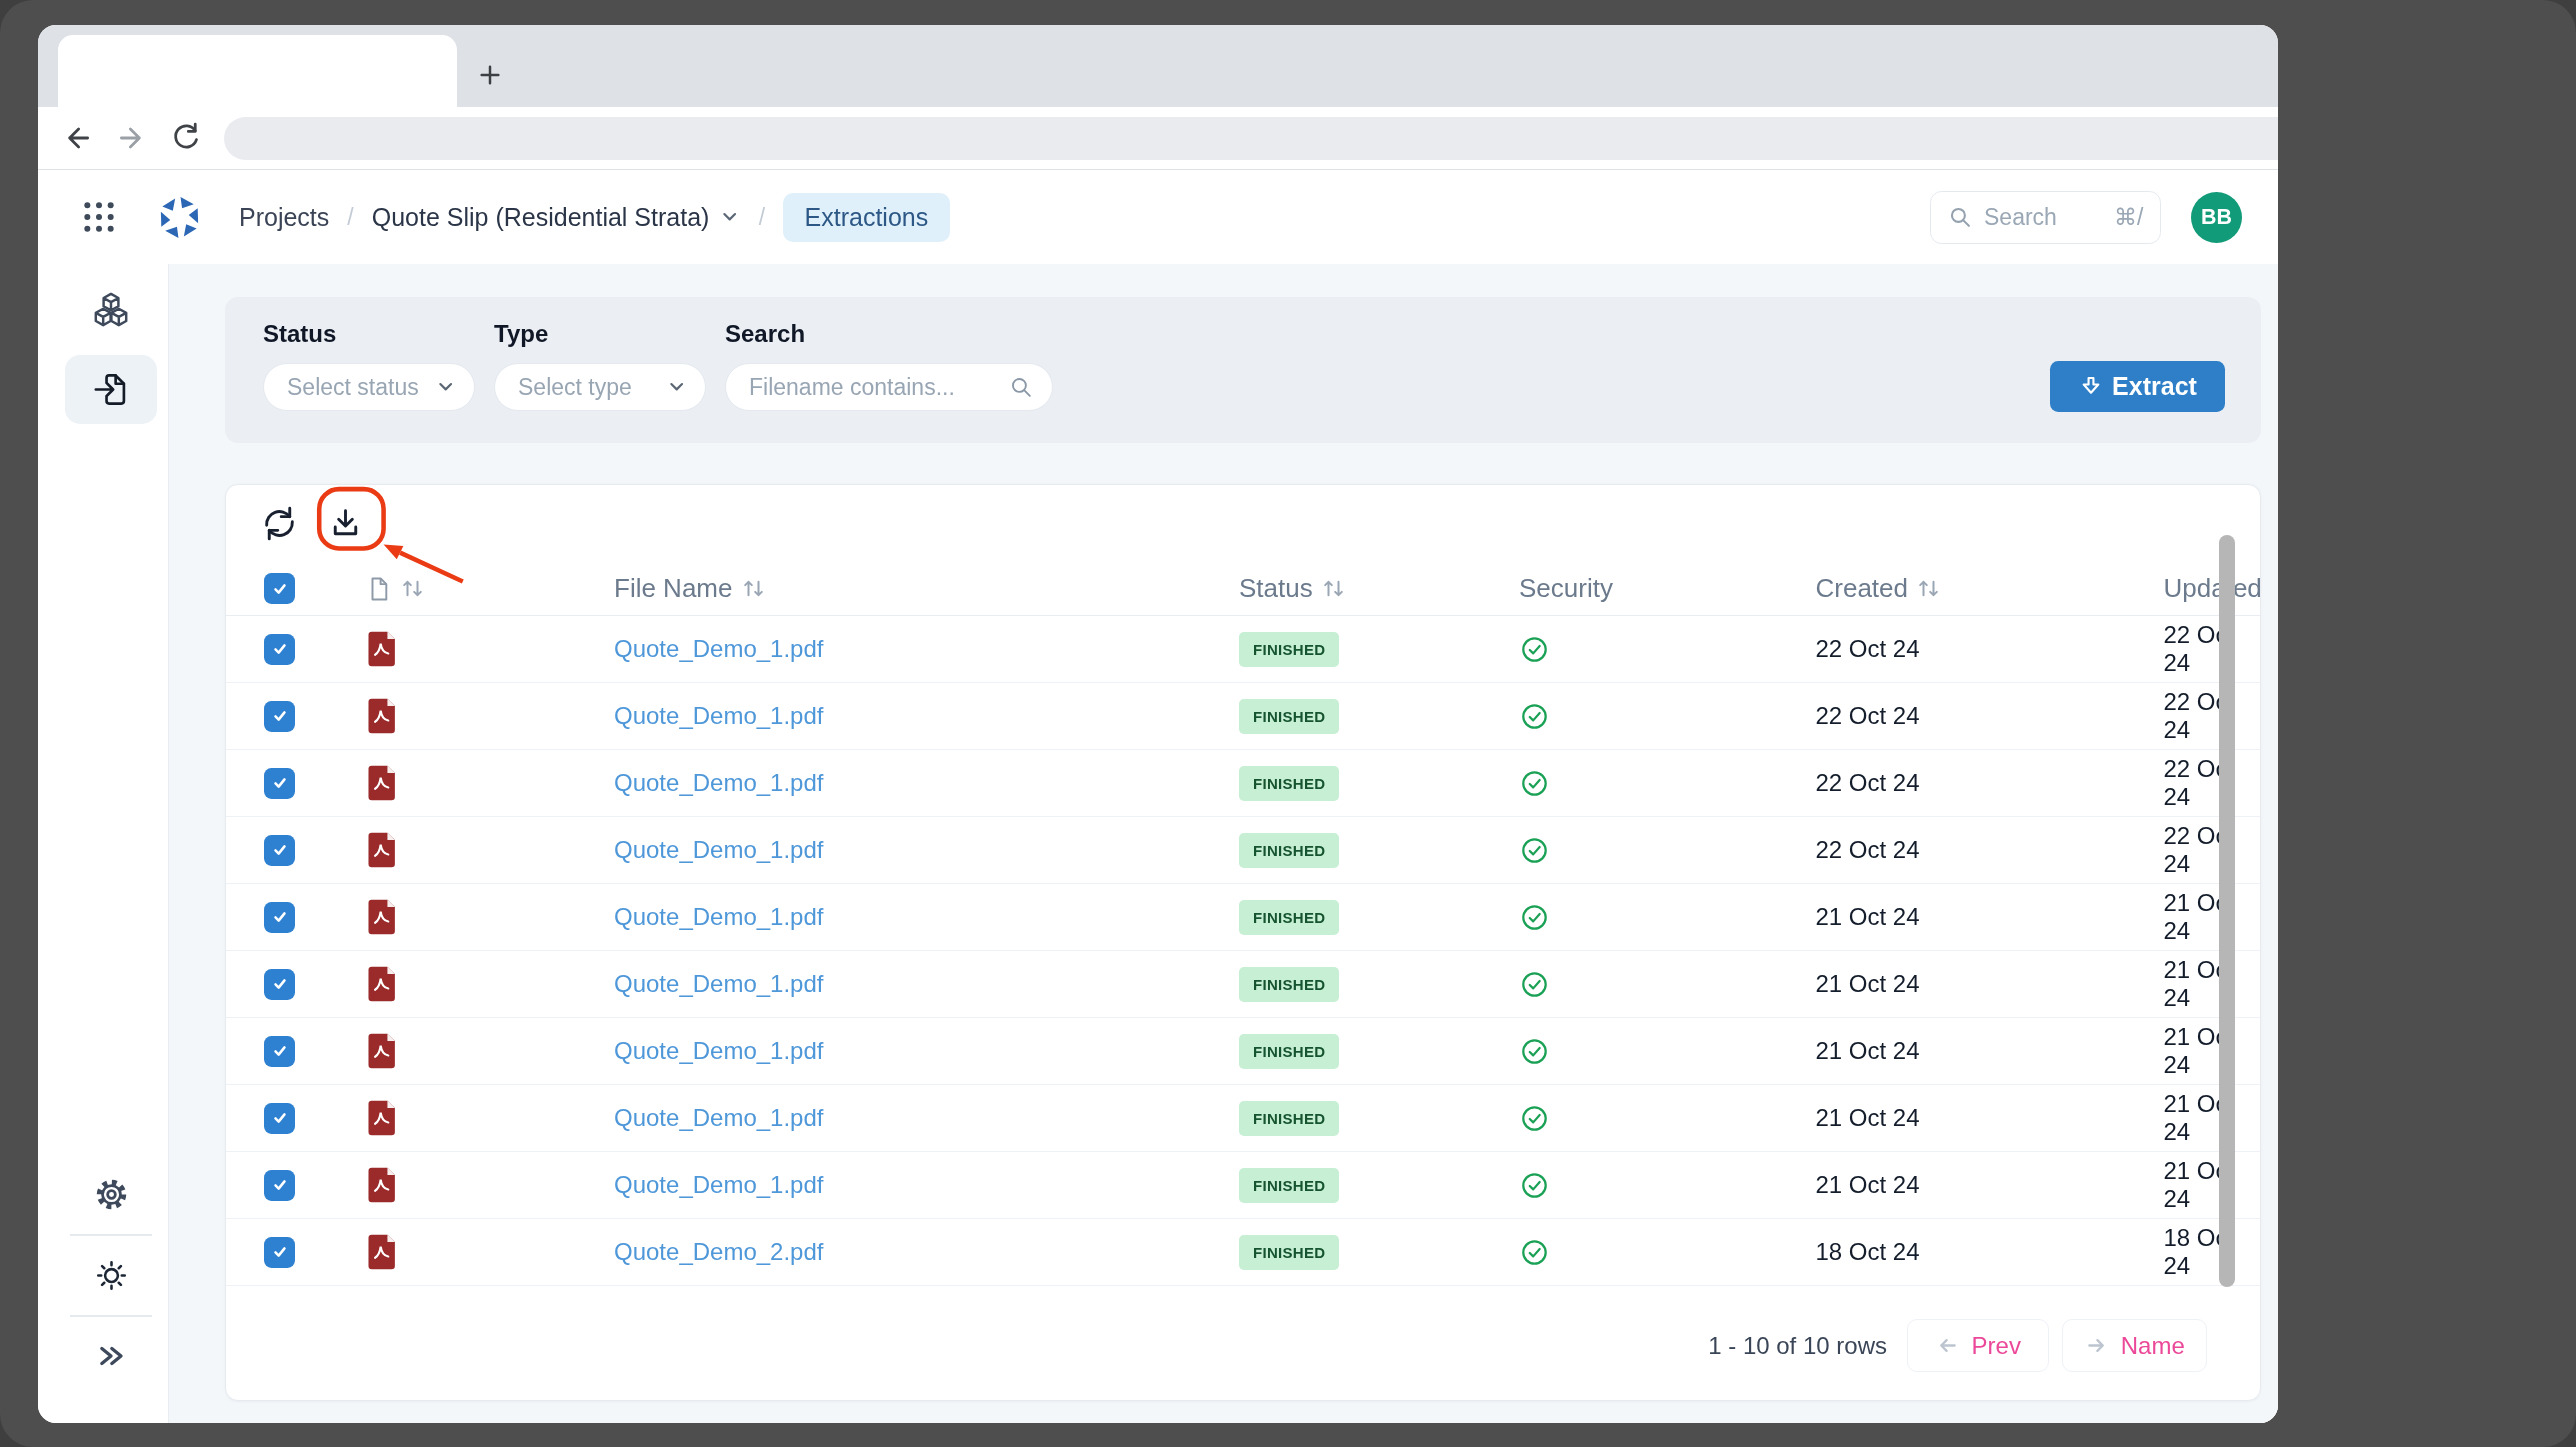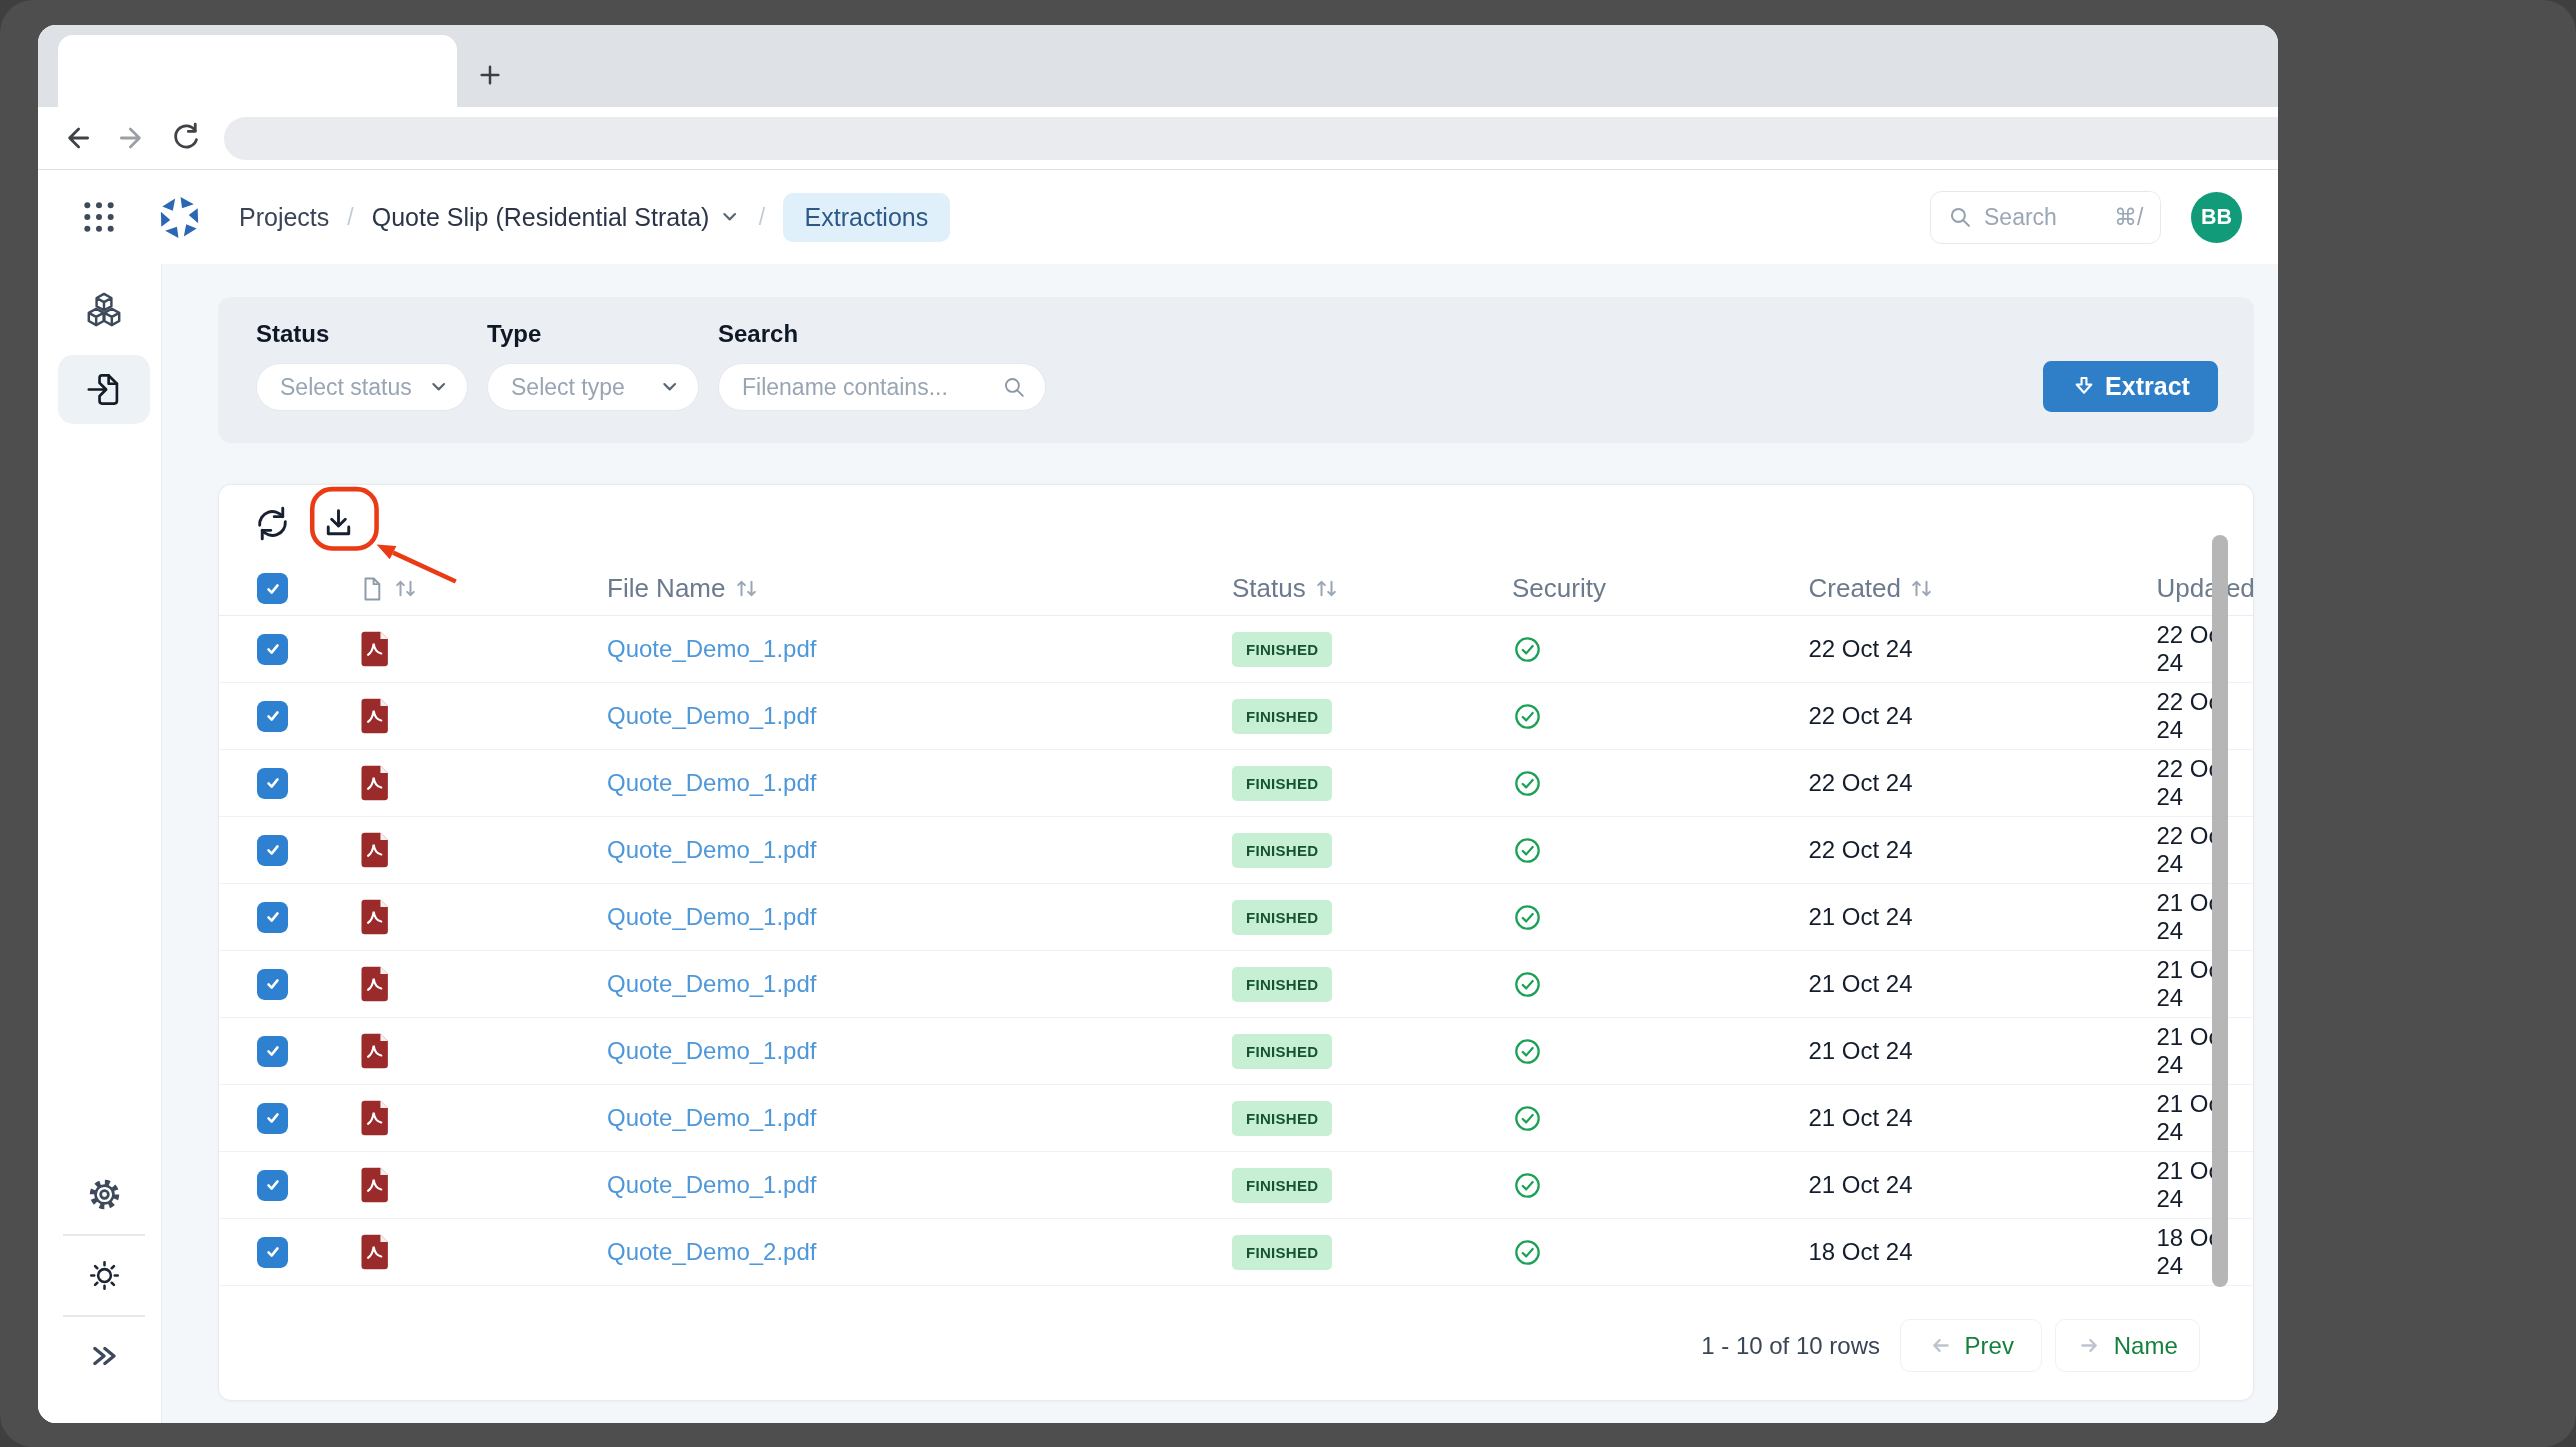--- a/index.html
+++ b/index.html
@@ -33,21 +33,21 @@
   .crumbs { margin-left:35px; display:flex; align-items:center; gap:18px; font-size:25px; color:#3b4456; }
   .crumb-sep { color:#c3ccd6; font-size:23px; }
   .crumb-proj { display:flex; align-items:center; gap:10px; color:#2b3548; font-weight:500; }
   .crumb-chip { background:#dff0fb; color:#2d5886; font-weight:500; padding:10px 21.4px; border-radius:10px; }
   .topsearch { margin-left:auto; width:231px; height:53px; border:1.6px solid #e4e9ee; border-radius:11.5px;
                display:flex; align-items:center; gap:11.5px; padding:0 16.5px; color:#9aa7b5; font-size:23px; }
   .topsearch .shortcut { margin-left:auto; color:#9aa7b5; }
   .avatar { margin:0 36px 0 30px; width:51px; height:51px; border-radius:50%; background:#129b78; color:#fff;
             display:flex; align-items:center; justify-content:center; font-size:21.4px; font-weight:700; }
 
-  .app-body { position:absolute; left:9px; top:94px; width:100%; height:1159px; display:flex;justify-content:center; }
+  .app-body { position:absolute; left:16px; top:94px; width:100%; height:1159px; display:flex;justify-content:center; }
 
   .sidebar { width:115px; height:100%; background:#fff; border-right:0.8px solid #e9edf1; display:flex; flex-direction:column; align-items:center; }
   .side-btn { width:46px; height:46px; display:flex; align-items:center; justify-content:center; }
   .side-btn.first { margin-top:25px; }
   .side-active { margin-top:20px; width:92px; height:69px; border-radius:15px; background:#edf2f7; display:flex; align-items:center; justify-content:center; }
   .side-bottom { margin-top:auto; display:flex; flex-direction:column; align-items:center; padding-bottom:44px; }
   .side-div { width:82px; height:1.6px; background:#e5eaef; margin:16.5px 0; }
 
   .main { position:relative; flex:1; background:#f3f7fa; }
 
@@ -77,21 +77,21 @@
 
   .t-row { height:67px; border-bottom:0.8px solid #eef2f6; font-size:24px; color:#141d2b; font-weight:500; }
   .cell { display:flex; align-items:center; }
   .checkbox { width:31px; height:31px; border-radius:7.4px; background:#2e80d0; display:flex; align-items:center; justify-content:center; }
   .filelink { color:#4e97d9; font-weight:400; text-decoration:none; cursor:pointer; }
   .badge { background:#c7efd3; color:#15542f; font-size:15px; font-weight:700; letter-spacing:0.3px;
            height:35px; padding:0 14px; border-radius:5px; display:flex; align-items:center; }
 
   .t-pagination { height:119px; display:flex; align-items:center; justify-content:flex-end; padding-right:53px; }
   .pg-info { font-size:24px; color:#3a4657; margin-right:20px; }
-  .pg-btn { width:142px; height:53px; border:1.6px solid #eef1f6; border-radius:10px; background:#fff; color:#15803d;
+  .pg-btn { width:142px; height:53px; border:1.6px solid #eef1f6; border-radius:10px; background:#fff; color:#ec4899;
             font-size:24px; font-weight:500; display:flex; align-items:center; justify-content:center; gap:11.5px; }
   .pg-btn + .pg-btn { margin-left:13px; width:145px; }
 
   .scroll-thumb { position:absolute; right:25px; top:50px; width:16.5px; height:752px; border-radius:8.2px; background:#b6b6b6; }
 
   .annotation { position:absolute; left:0; top:0; pointer-events:none; z-index:6; }
 </style>
 </head>
 <body>
 

